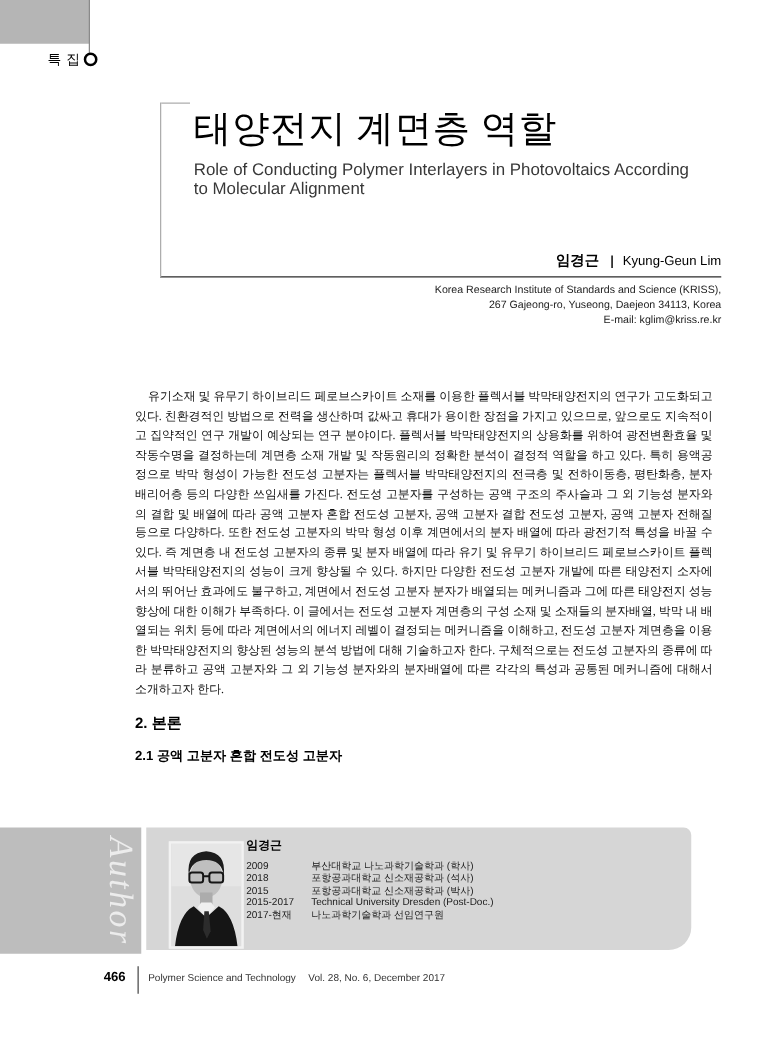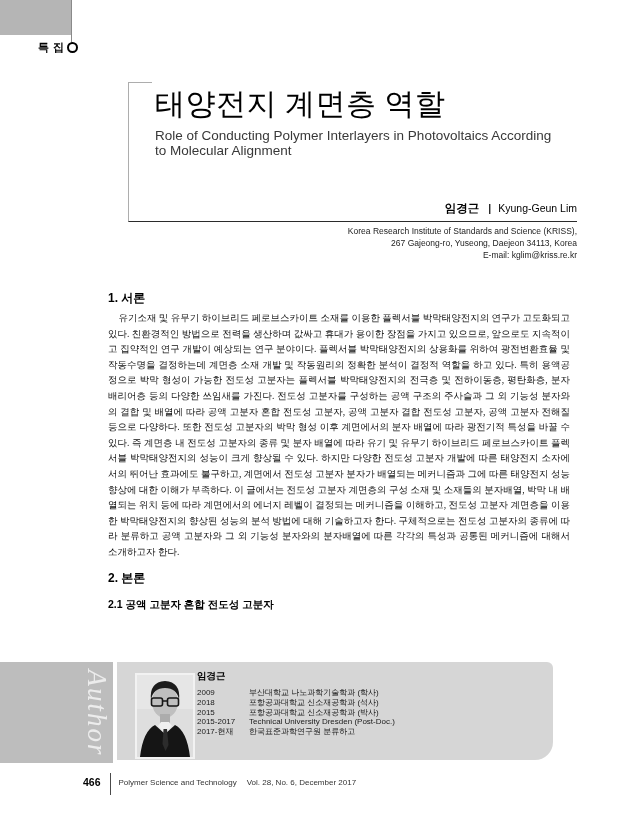--- a/index.html
+++ b/index.html
@@ -7,21 +7,21 @@
   body { font-family:"Liberation Sans", sans-serif; }
   .page {
     position:relative; width:622px; height:830px; background:#ffffff;
     overflow:hidden; color:#111;
   }
 
   
   .corner-box { position:absolute; left:0; top:0; width:72px; height:35px; background:#b5b5b5; }
   .corner-line { position:absolute; left:71px; top:0; width:1px; height:44px; background:#8a8a8a; }
   .feature-tag {
-    position:absolute; left:38px; top:40px; font-size:11px; font-weight:bold;
+    position:absolute; left:38px; top:40px; font-size:11px; font-weight:normal;
     letter-spacing:4px; color:#000;
   }
   .feature-bullet {
     position:absolute; left:67px; top:42px; width:11px; height:11px;
     border:2.6px solid #000; border-radius:50%; background:#fff;
   }
 
   
   .title-block {
     position:absolute; left:128px; top:82px; width:449px; height:140px;
@@ -110,21 +110,20 @@
       <span class="name-kr">임경근</span><span class="sep">|</span><span class="name-en">Kyung-Geun Lim</span>
     </div>
   </div>
 
   <div class="affiliation">
     <div>Korea Research Institute of Standards and Science (KRISS),</div>
     <div>267 Gajeong-ro, Yuseong, Daejeon 34113, Korea</div>
     <div>E-mail: kglim@kriss.re.kr</div>
   </div>
 
-  <div class="body-col sec-heading pos-s1">1. 서론</div>
   <div class="body-col para pos-p1">유기소재 및 유무기 하이브리드 페로브스카이트 소재를 이용한 플렉서블 박막태양전지의 연구가 고도화되고 있다. 친환경적인 방법으로 전력을 생산하며 값싸고 휴대가 용이한 장점을 가지고 있으므로, 앞으로도 지속적이고 집약적인 연구 개발이 예상되는 연구 분야이다. 플렉서블 박막태양전지의 상용화를 위하여 광전변환효율 및 작동수명을 결정하는데 계면층 소재 개발 및 작동원리의 정확한 분석이 결정적 역할을 하고 있다. 특히 용액공정으로 박막 형성이 가능한 전도성 고분자는 플렉서블 박막태양전지의 전극층 및 전하이동층, 평탄화층, 분자 배리어층 등의 다양한 쓰임새를 가진다. 전도성 고분자를 구성하는 공액 구조의 주사슬과 그 외 기능성 분자와의 결합 및 배열에 따라 공액 고분자 혼합 전도성 고분자, 공액 고분자 결합 전도성 고분자, 공액 고분자 전해질 등으로 다양하다. 또한 전도성 고분자의 박막 형성 이후 계면에서의 분자 배열에 따라 광전기적 특성을 바꿀 수 있다. 즉 계면층 내 전도성 고분자의 종류 및 분자 배열에 따라 유기 및 유무기 하이브리드 페로브스카이트 플렉서블 박막태양전지의 성능이 크게 향상될 수 있다. 하지만 다양한 전도성 고분자 개발에 따른 태양전지 소자에서의 뛰어난 효과에도 불구하고, 계면에서 전도성 고분자 분자가 배열되는 메커니즘과 그에 따른 태양전지 성능 향상에 대한 이해가 부족하다. 이 글에서는 전도성 고분자 계면층의 구성 소재 및 소재들의 분자배열, 박막 내 배열되는 위치 등에 따라 계면에서의 에너지 레벨이 결정되는 메커니즘을 이해하고, 전도성 고분자 계면층을 이용한 박막태양전지의 향상된 성능의 분석 방법에 대해 기술하고자 한다. 구체적으로는 전도성 고분자의 종류에 따라 분류하고 공액 고분자와 그 외 기능성 분자와의 분자배열에 따른 각각의 특성과 공통된 메커니즘에 대해서 소개하고자 한다.</div>
 
   <div class="body-col sec-heading pos-s2">2. 본론</div>
   <div class="body-col sub-heading pos-s21">2.1 공액 고분자 혼합 전도성 고분자</div>
 
   <div class="author-band">
     <div class="band-label">Author</div>
   </div>
 
   <div class="author-box">
@@ -151,21 +150,21 @@
       <div class="history-row">
         <span class="period">2018</span><span>포항공과대학교 신소재공학과 (석사)</span>
       </div>
       <div class="history-row">
         <span class="period">2015</span><span>포항공과대학교 신소재공학과 (박사)</span>
       </div>
       <div class="history-row">
         <span class="period">2015-2017</span><span>Technical University Dresden (Post-Doc.)</span>
       </div>
       <div class="history-row">
-        <span class="period">2017-현재</span><span>한국표준과학연구원 분류하고</span>
+        <span class="period">2017-현재</span><span>나노과학기술학과 선임연구원</span>
       </div>
     </div>
   </div>
 
   <div class="page-footer">
     <div class="page-num">466</div>
     <div class="footer-divider"></div>
     <div class="footer-text">
       <span>Polymer Science and Technology</span><span class="issue">Vol. 28, No. 6, December 2017</span>
     </div>

